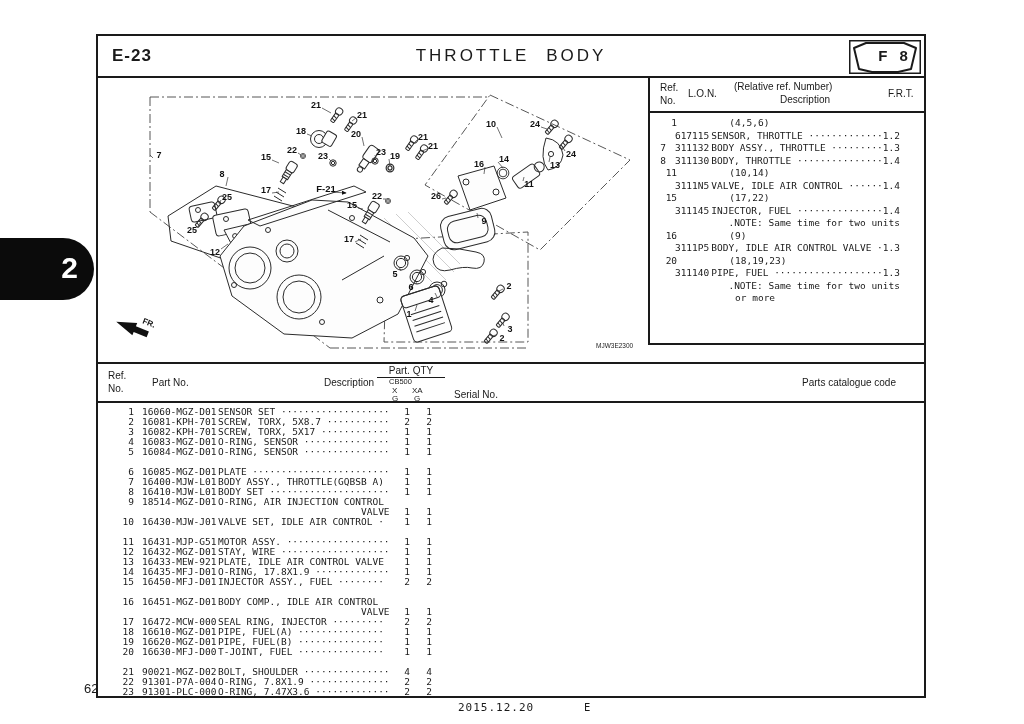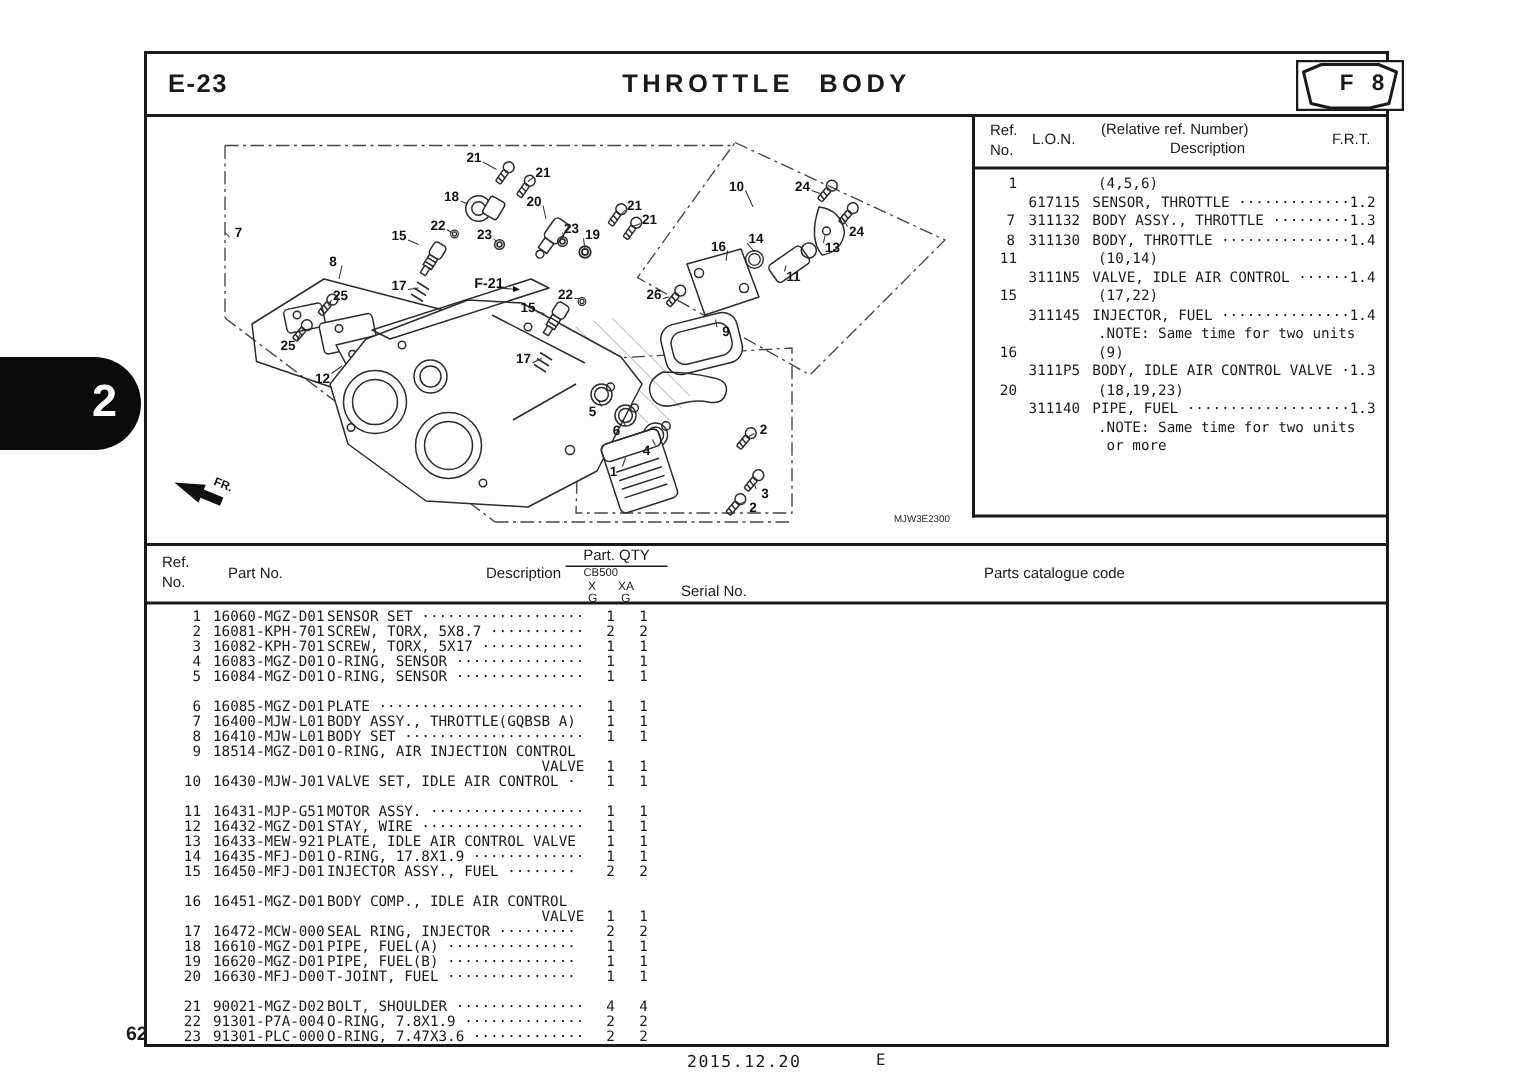--- a/index.html
+++ b/index.html
@@ -4,58 +4,58 @@
 <style>
   html,body{margin:0;padding:0;background:#fff;}
   .stage{position:relative;width:1024px;height:724px;background:#fff;overflow:hidden;
          font-family:"Liberation Sans",sans-serif;color:#1a1a1a;}
   .abs{position:absolute;}
   
   .page-frame{left:96px;top:34px;width:830px;height:664px;border:2px solid #1a1a1a;box-sizing:border-box;}
   
   .hdr{left:96px;top:34px;width:830px;height:44px;border-bottom:2px solid #1a1a1a;box-sizing:border-box;padding-left:16px;}
   .sec-code{left:16px;top:12px;font-size:17px;font-weight:bold;letter-spacing:1px;}
-  .pg-title{left:0;top:12px;width:100%;text-align:center;font-size:17px;font-weight:bold;letter-spacing:3px;word-spacing:9px;}
-  .badge{left:753px;top:6px;width:92px;height:34px;margin-left:15px;}
+  .pg-title{left:0;top:12px;width:100%;text-align:center;font-size:17px;font-weight:normal;letter-spacing:3px;word-spacing:9px;}
+  .badge{left:753px;top:6px;width:92px;height:34px;}
   .badge-label{left:0;top:7px;width:100%;text-align:center;font-size:15px;font-weight:bold;letter-spacing:4px;}
   
   .ref-table{left:648px;top:78px;width:278px;height:267px;border-left:2px solid #1a1a1a;border-bottom:2px solid #1a1a1a;box-sizing:border-box;}
   .ref-head{left:0;top:0;width:100%;height:35px;border-bottom:2px solid #1a1a1a;box-sizing:border-box;font-size:10px;}
   .rh-ref1{left:10px;top:4px;} .rh-ref2{left:10px;top:17px;}
   .rh-lon{left:38px;top:10px;} .rh-rel{left:84px;top:3px;} .rh-desc{left:130px;top:16px;}
   .rh-frt{left:238px;top:10px;}
   .ref-rows{left:0;top:39px;width:100%;font-family:"DejaVu Sans Mono",monospace;font-size:9.5px;}
   .rrow{display:flex;height:12.5px;line-height:12.5px;padding-left:6px;white-space:pre;}
   .rrow .c-ref{width:22px;text-align:right;}
   .rrow .c-lon{width:52px;padding-left:9px;box-sizing:border-box;}
   .rrow .c-desc{width:180px;padding-left:2px;box-sizing:border-box;}
-  .rrow .c-frt{flex:1;text-align:right;padding-right:9px;}
+  .rrow .c-frt{flex:1;text-align:right;padding-right:26px;}
   
   .parts-table{left:96px;top:362px;width:830px;height:336px;border-top:2px solid #1a1a1a;box-sizing:border-box;}
   .pt-head{left:0;top:0;width:100%;height:39px;border-bottom:2px solid #1a1a1a;box-sizing:border-box;font-size:10px;}
   .ph-ref1{left:12px;top:6px;} .ph-ref2{left:12px;top:19px;}
   .ph-part{left:56px;top:13px;} .ph-desc{left:228px;top:13px;}
   .ph-qty{left:283px;top:1px;width:64px;text-align:center;}
   .qty-underline{left:281px;top:13px;width:68px;border-top:1px solid #1a1a1a;}
   .ph-model{left:293px;top:13px;width:64px;text-align:left;font-size:7.5px;}
   .ph-x{left:296px;top:22px;font-size:8px;} .ph-xa{left:316px;top:22px;font-size:8px;}
   .ph-g1{left:296px;top:30px;font-size:8px;} .ph-g2{left:318px;top:30px;font-size:8px;}
-  .ph-serial{left:358px;top:13px;margin-top:12px;} .ph-code{left:560px;top:13px;width:240px;text-align:left;}
+  .ph-serial{left:358px;top:13px;margin-top:12px;} .ph-code{left:560px;top:13px;width:240px;text-align:right;}
   .parts-rows{left:0;top:43px;width:100%;font-family:"DejaVu Sans Mono",monospace;font-size:9.5px;}
   .prow{display:flex;height:10px;line-height:10px;padding-left:10px;white-space:pre;}
   .prow .c-ref{width:28px;text-align:right;}
   .prow .c-part{width:84px;padding-left:8px;box-sizing:border-box;}
   .prow .c-desc{width:178px;}
   .prow .c-q1{width:22px;text-align:center;}
   .prow .c-q2{width:22px;text-align:center;}
   
   .side-tab{left:0;top:238px;width:94px;height:62px;background:#0b0b0b;border-radius:0 31px 31px 0;}
   .side-tab span{position:absolute;right:16px;top:50%;transform:translateY(-52%);color:#fff;font-size:30px;font-weight:bold;}
   
-  .page-num{left:84px;top:681px;font-size:13px;font-weight:bold;}
+  .page-num{left:84px;top:681px;font-size:13px;font-weight:normal;}
   .foot-date{left:458px;top:701px;font-family:"DejaVu Sans Mono",monospace;font-size:11px;letter-spacing:1px;}
   .foot-ed{left:584px;top:701px;font-family:"DejaVu Sans Mono",monospace;font-size:10.5px;}
   
   .diagram{left:98px;top:80px;width:552px;height:282px;}
   .p{fill:none;stroke:#2b2b2b;stroke-width:1;stroke-linejoin:round;}
   .pf{fill:#fdfdfd;stroke:#2b2b2b;stroke-width:1;stroke-linejoin:round;}
   .dd{fill:none;stroke:#444;stroke-width:.9;stroke-dasharray:9 3 2 3;}
   .hatch{stroke:#b9b9b9;stroke-width:.7;}
   .leader{stroke:#333;stroke-width:.7;}
   .co{font-family:"Liberation Sans",sans-serif;font-size:9px;font-weight:600;text-anchor:middle;fill:#111;}

